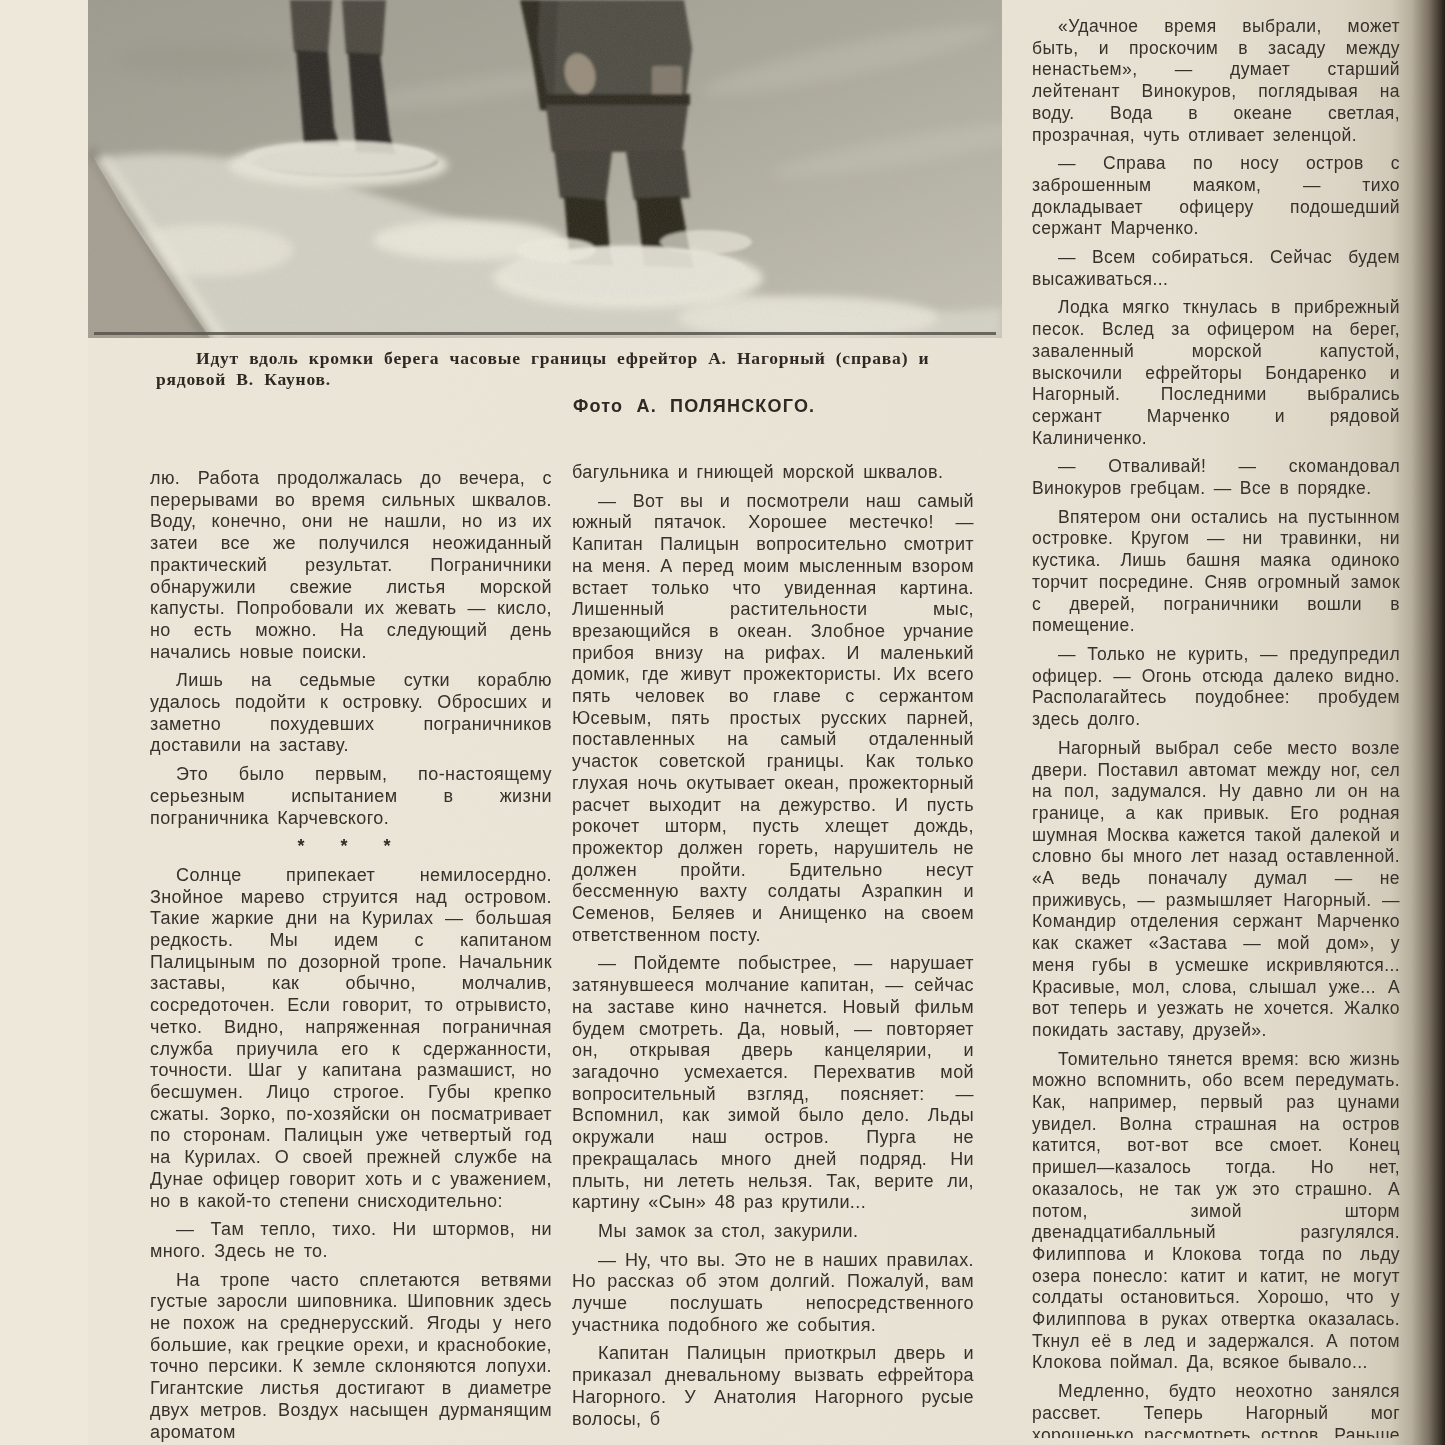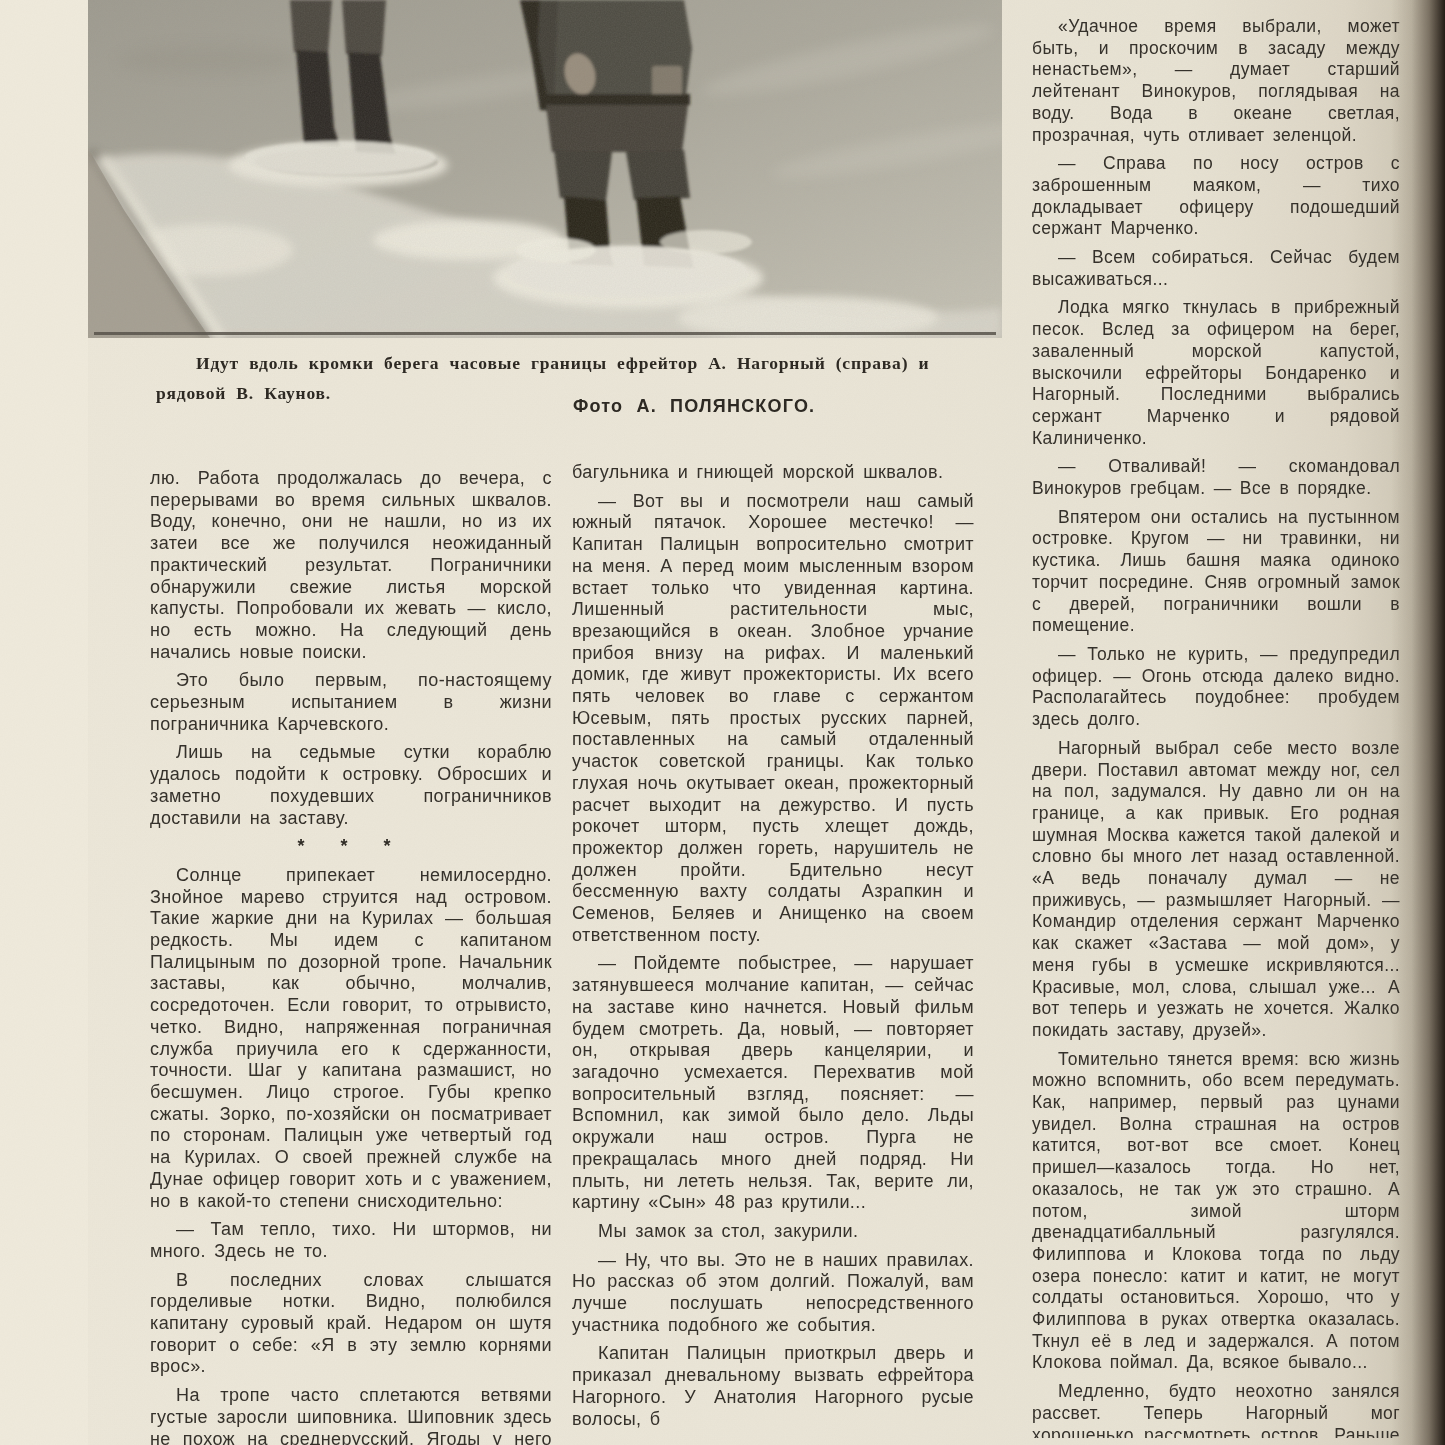--- a/index.html
+++ b/index.html
@@ -6,21 +6,21 @@
   body{
     width:1445px;height:1445px;overflow:hidden;position:relative;
     background:linear-gradient(to right,#ece7d9 0%,#eae5d7 55%,#e7e2d3 82%,#ddd6c6 93%,#cdc6b4 98%);
     font-family:"Liberation Sans",sans-serif;
   }
   .page{position:absolute;inset:0;}
   .left-margin{position:absolute;left:0;top:0;width:88px;height:1445px;background:#efeadc;}
   .photo{position:absolute;left:88px;top:0;width:914px;height:338px;overflow:hidden;background:#a7a398;}
   .caption{
     position:absolute;left:156px;top:348px;width:850px;margin:0;
-    font-family:"Liberation Serif",serif;font-weight:bold;font-size:17.5px;line-height:30px;
+    font-family:"Liberation Serif",serif;font-weight:bold;font-size:17.5px;line-height:21px;
     color:#2c2822;text-indent:40px;letter-spacing:.8px;word-spacing:5px;
   }
   .credit{
     position:absolute;left:573px;top:396px;width:400px;margin:0;text-align:left;
     font-family:"Liberation Sans",sans-serif;font-weight:bold;font-size:18px;
     color:#2c2822;letter-spacing:1.2px;word-spacing:7px;
   }
   .col{
     position:absolute;text-align:justify;color:#34302a;
     font-size:18px;line-height:21.7px;letter-spacing:.4px;word-spacing:3px;overflow:hidden;
@@ -117,26 +117,25 @@
       <rect width="914" height="338" filter="url(#grainf)" opacity="0.5"></rect>
       <rect x="6" y="332" width="902" height="3" fill="#57524a" opacity="0.85"></rect>
     </svg>
   </div>
 
   <p class="caption">Идут вдоль кромки берега часовые границы ефрейтор А. Нагорный (справа) и рядовой В. Каунов.</p>
   <p class="credit">Фото А. ПОЛЯНСКОГО.</p>
 
   <div class="col col1">
       <p class="no-indent">лю. Работа продолжалась до вечера, с перерывами во время сильных шквалов. Воду, конечно, они не нашли, но из их затеи все же получился неожиданный практический результат. Пограничники обнаружили свежие листья морской капусты. Попробовали их жевать — кисло, но есть можно. На следующий день начались новые поиски.</p>
+      <p class="">Лишь на седьмые сутки кораблю удалось подойти к островку. Обросших и заметно похудевших пограничников доставили на заставу.</p>
       <p class="">Это было первым, по-настоящему серьезным испытанием в жизни пограничника Карчевского.</p>
-      <p class="">Лишь на седьмые сутки кораблю удалось подойти к островку. Обросших и заметно похудевших пограничников доставили на заставу.</p>
       <div class="stars">* * *</div>
       <p class="">Солнце припекает немилосердно. Знойное марево струится над островом. Такие жаркие дни на Курилах — большая редкость. Мы идем с капитаном Палицыным по дозорной тропе. Начальник заставы, как обычно, молчалив, сосредоточен. Если говорит, то отрывисто, четко. Видно, напряженная пограничная служба приучила его к сдержанности, точности. Шаг у капитана размашист, но бесшумен. Лицо строгое. Губы крепко сжаты. Зорко, по-хозяйски он посматривает по сторонам. Палицын уже четвертый год на Курилах. О своей прежней службе на Дунае офицер говорит хоть и с уважением, но в какой-то степени снисходительно:</p>
       <p class="">— Там тепло, тихо. Ни штормов, ни много. Здесь не то.</p>
-      <p class="">В последних словах слышатся горделивые нотки. Видно, полюбился капитану суровый край. Недаром он шутя говорит о себе: «Я в эту землю корнями врос».</p>
       <p class="">На тропе часто сплетаются ветвями густые заросли шиповника. Шиповник здесь не похож на среднерусский. Ягоды у него большие, как грецкие орехи, и краснобокие, точно персики. К земле склоняются лопухи. Гигантские листья достигают в диаметре двух метров. Воздух насыщен дурманящим ароматом</p>
     </div>
   <div class="col col2">
       <p class="no-indent">багульника и гниющей морской шквалов.</p>
       <p class="">— Вот вы и посмотрели наш самый южный пятачок. Хорошее местечко! — Капитан Палицын вопросительно смотрит на меня. А перед моим мысленным взором встает только что увиденная картина. Лишенный растительности мыс, врезающийся в океан. Злобное урчание прибоя внизу на рифах. И маленький домик, где живут прожектористы. Их всего пять человек во главе с сержантом Юсевым, пять простых русских парней, поставленных на самый отдаленный участок советской границы. Как только глухая ночь окутывает океан, прожекторный расчет выходит на дежурство. И пусть рокочет шторм, пусть хлещет дождь, прожектор должен гореть, нарушитель не должен пройти. Бдительно несут бессменную вахту солдаты Азрапкин и Семенов, Беляев и Анищенко на своем ответственном посту.</p>
       <p class="">— Пойдемте побыстрее, — нарушает затянувшееся молчание капитан, — сейчас на заставе кино начнется. Новый фильм будем смотреть. Да, новый, — повторяет он, открывая дверь канцелярии, и загадочно усмехается. Перехватив мой вопросительный взгляд, поясняет: — Вспомнил, как зимой было дело. Льды окружали наш остров. Пурга не прекращалась много дней подряд. Ни плыть, ни лететь нельзя. Так, верите ли, картину «Сын» 48 раз крутили...</p>
       <p class="">Мы замок за стол, закурили.</p>
       <p class="">— Ну, что вы. Это не в наших правилах. Но рассказ об этом долгий. Пожалуй, вам лучше послушать непосредственного участника подобного же события.</p>
       <p class="">Капитан Палицын приоткрыл дверь и приказал дневальному вызвать ефрейтора Нагорного. У Анатолия Нагорного русые волосы, б</p>
     </div>

